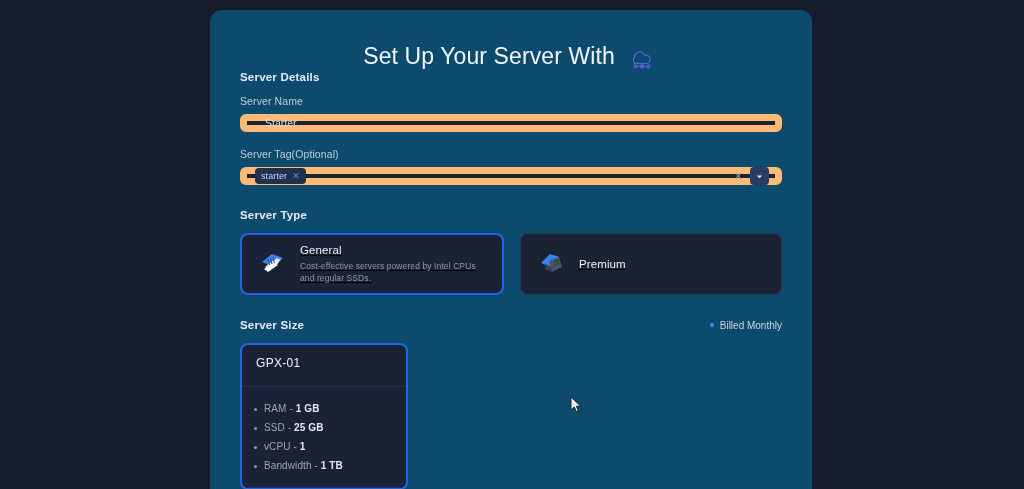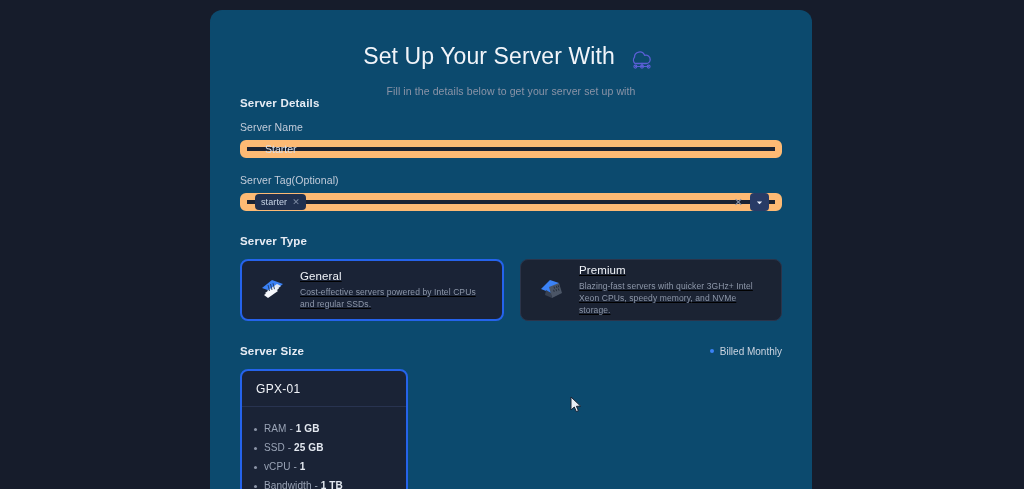--- a/index.html
+++ b/index.html
@@ -228,21 +228,21 @@
   .size-card {
     width: 168px;
     border: 2px solid #2563eb;
     border-radius: 8px;
     background: #1a2336;
     cursor: pointer;
     overflow: hidden;
   }
 
   .size-card-head {
-    padding: 11px 14px 10px;
+    padding: 11px 14px 16px;
     font-size: 12px;
     color: #f0f3f8;
     letter-spacing: 0.3px;
     border-bottom: 1px solid #2a3burn;
     border-bottom: 1px solid #283350;
   }
 
   .spec-list {
     list-style: none;
     padding: 12px 14px 12px 22px;
@@ -290,21 +290,20 @@
           <span class="cloud-icon">
             <svg viewBox="0 0 34 26" width="34" height="26" fill="none">
               <path d="M9.5 12.2a5.2 5.2 0 0 1 10.1-1.8 4.2 4.2 0 0 1 5.6 4 4.1 4.1 0 0 1-4.1 4.1H10a4.6 4.6 0 0 1-.5-6.3z" stroke="#5b5fd6" stroke-width="1.3" stroke-linejoin="round"></path>
               <path d="M17 18.4v3.1M10.4 21.5h13.2" stroke="#5b5fd6" stroke-width="1.2" stroke-linecap="round"></path>
               <circle cx="10.4" cy="21.6" r="1.5" stroke="#5b5fd6" stroke-width="1.1"></circle>
               <circle cx="23.6" cy="21.6" r="1.5" stroke="#5b5fd6" stroke-width="1.1"></circle>
               <circle cx="17" cy="21.6" r="1.5" stroke="#5b5fd6" stroke-width="1.1"></circle>
             </svg>
           </span>
         </div>
-        <div class="hero-sub">Fill in the details below to get your server set up with</div>
       </div>
 
       <div class="server-details">
         <div class="section-title">Server Details</div>
 
         <div class="fields-row">
 
           <div class="field">
             <div class="field-label">Server Name</div>
             <div class="input-box">
@@ -361,21 +360,20 @@
               <svg viewBox="0 0 30 30" width="30" height="30">
                 <path d="M4 14 L13 5 L22 8 L14 18 Z" fill="#3b82f6"></path>
                 <path d="M12 12 L22 8 L25 18 L15 23 Z" fill="#4b5566"></path>
                 <path d="M9 15 L14 18 L15 23 L8 20 Z" fill="#384152"></path>
                 <path d="M17 11.5 L17.6 13.6 M19.4 10.8 L20 13 M21.2 10.2 L21.8 12.3
                          M16.6 14.8 L17.2 16.9 M19 14.1 L19.6 16.2 M21.4 13.5 L22 15.6" stroke="#1d2430" stroke-width="0.8"></path>
               </svg>
             </span>
             <div>
               <div class="type-name">Premium</div>
-              <div class="type-desc">Blazing-fast servers with quicker 3GHz+ Intel Xeon CPUs, speedy memory, and NVMe storage.</div>
             </div>
           </div>
 
         </div>
       </div>
 
       <div class="server-size">
         <div class="size-head">
           <div class="section-title">Server Size</div>
           <div class="billing">

